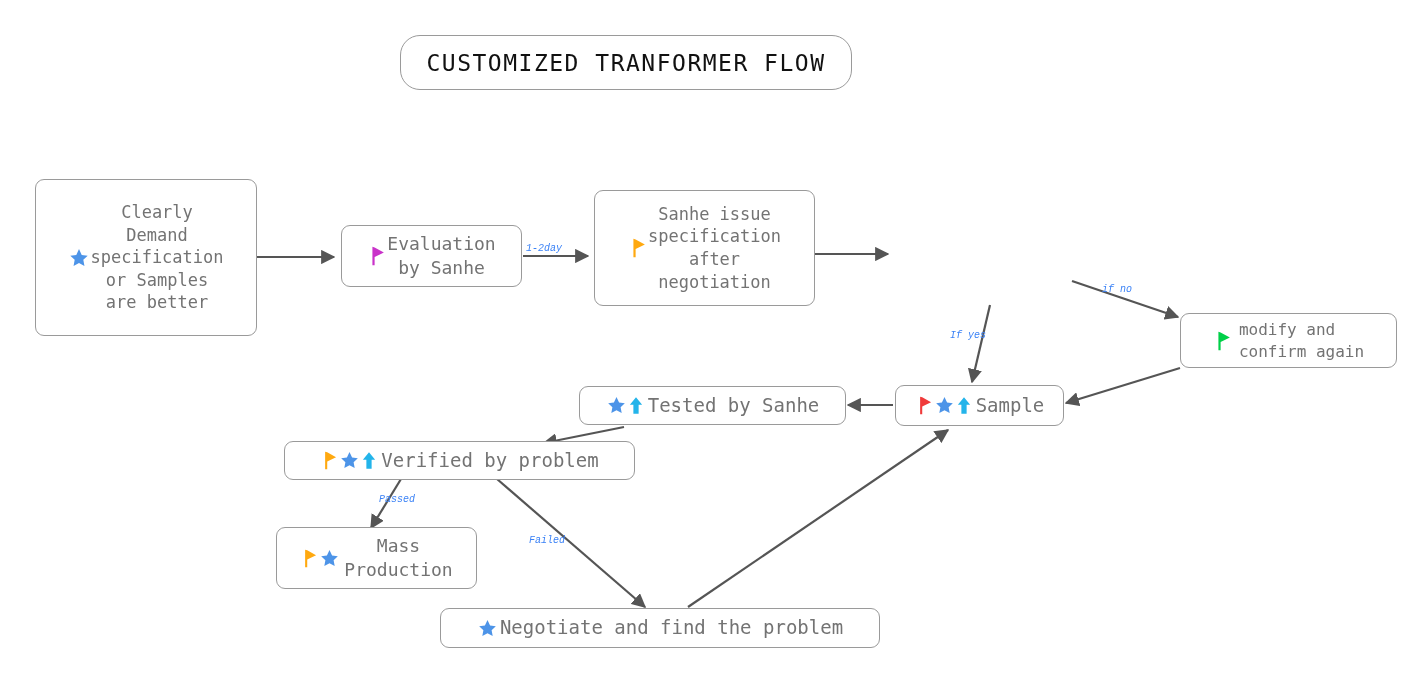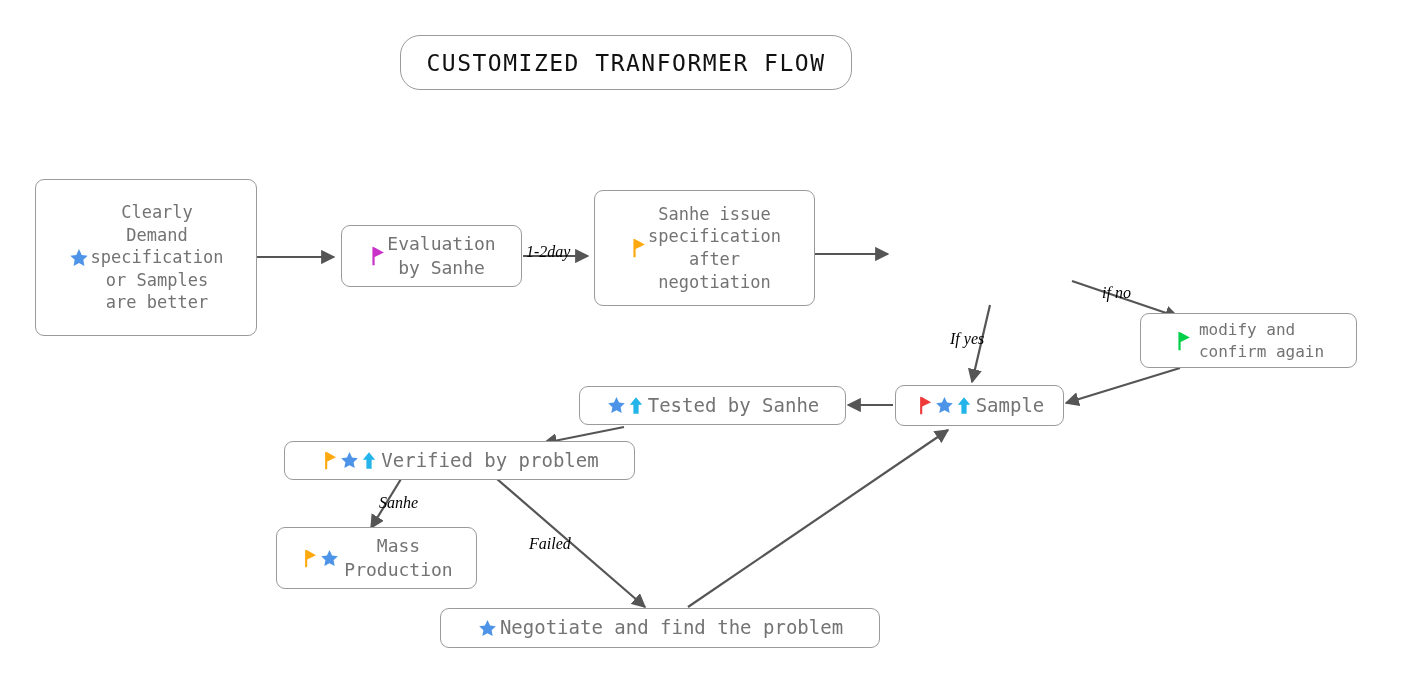--- a/index.html
+++ b/index.html
@@ -63,24 +63,24 @@
     justify-content: center;
   }
   .title-node .label {
     font-family: "DejaVu Sans Mono", monospace;
     font-size: 23px;
     color: #111111;
     letter-spacing: 1.5px;
   }
   .edge-label {
     position: absolute;
-    font-family: Liberation Serif, serif;
+    font-family: Liberation Mono, monospace;
     font-style: italic;
-    font-size: 16px;
-    color: #000000;
+    font-size: 10px;
+    color: #3b82f6;
     white-space: nowrap;
     background: transparent;
   }
   .icon-svg { display: block; }
 </style>
 </head>
 <body>
 
 <div id="canvas">
 
@@ -153,21 +153,21 @@
           </svg>
       </span>
     </span>
     <span class="label" style="font-size:17px;">Sanhe issue
 specification
 after
 negotiation</span>
   </div>
 
 
-  <div class="node" style="left:1140px; top:313px; width:217px; height:55px;">
+  <div class="node" style="left:1180px; top:313px; width:217px; height:55px;">
     <span class="icons">
       <span>
         <svg class="icon-svg" width="20" height="22" viewBox="0 0 20 24">
             <path d="M5 2 L5 22 L7.4 22 L7.4 13.2 L17.5 8.2 L7.4 2.6 Z" fill="#00D048"></path>
           </svg>
       </span>
     </span>
     <span class="label" style="font-size:16px; text-align:left; padding-left:6px;">modify and
 confirm again</span>
   </div>
@@ -257,17 +257,17 @@
     </span>
     <span class="label" style="font-size:19px; padding-left:2px;">Negotiate and find the problem</span>
   </div>
 
   <div class="edge-label" style="left:526px; top:243px;">1-2day</div>
 
   <div class="edge-label" style="left:1102px; top:284px;">if no</div>
 
   <div class="edge-label" style="left:950px; top:330px;">If yes</div>
 
-  <div class="edge-label" style="left:379px; top:494px;">Sanhe</div>
+  <div class="edge-label" style="left:379px; top:494px;">Passed</div>
 
   <div class="edge-label" style="left:529px; top:535px;">Failed</div>
 
 </div>
 
 </body></html>

